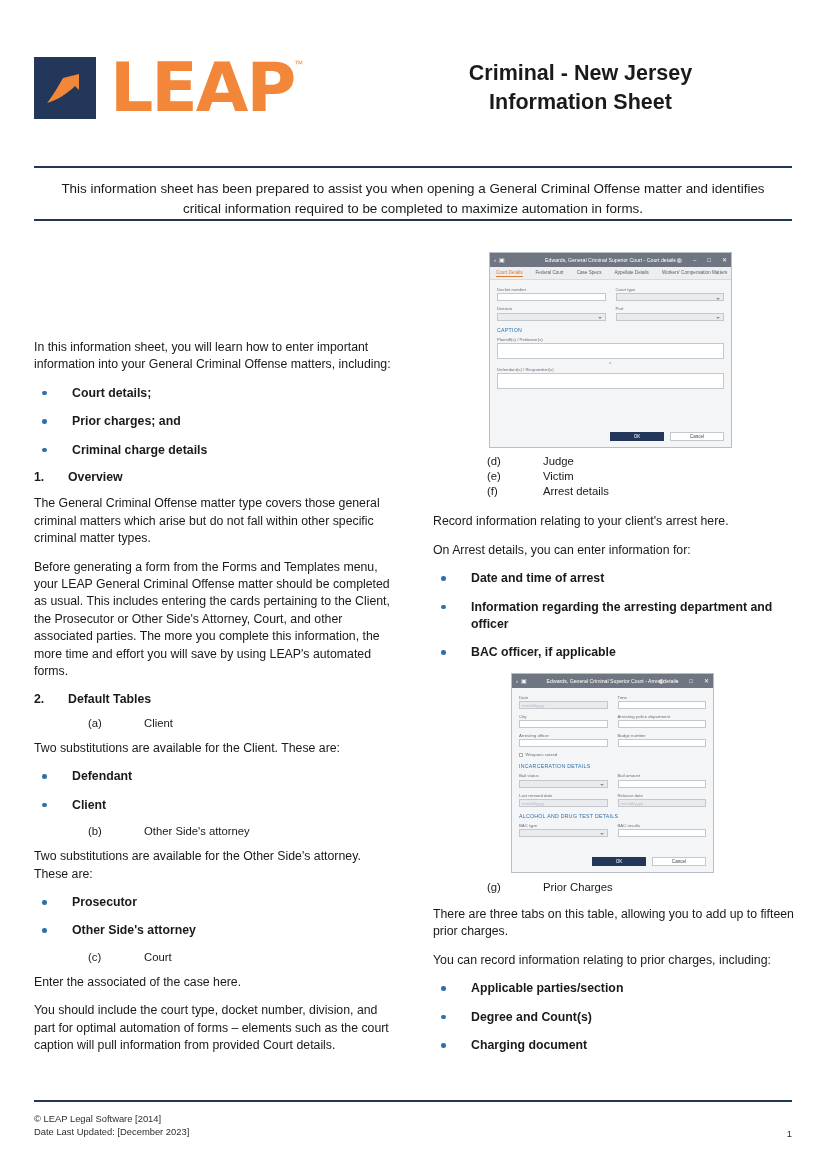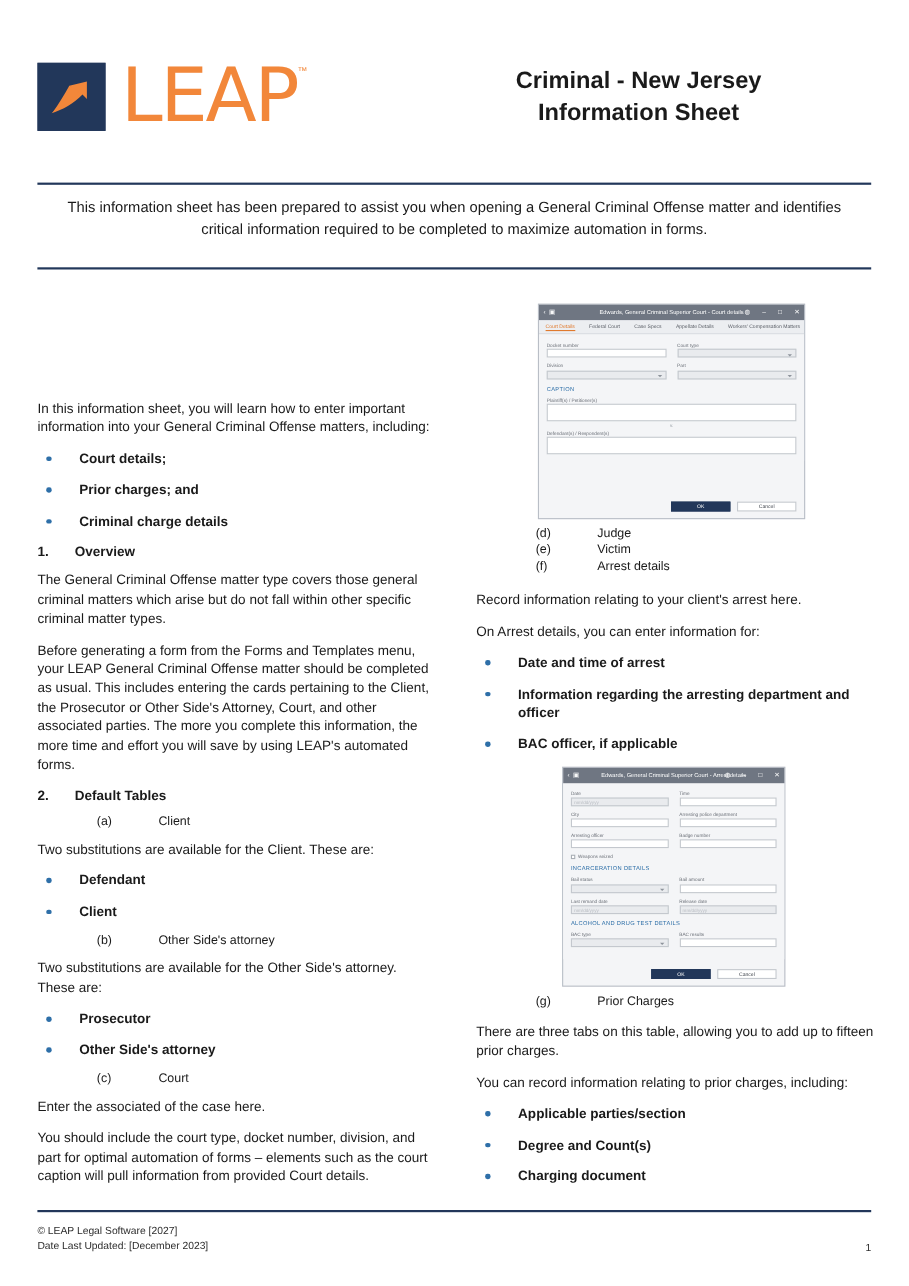--- a/index.html
+++ b/index.html
@@ -45,21 +45,21 @@
     flex: 0 0 62px;
   }
   .logo-mark svg { display: block; }
   .logo-word {
     margin-left: 14px;
     position: relative;
     line-height: 1;
   }
   .logo-word .lw {
     font-family: "DejaVu Sans", sans-serif;
-    font-weight: normal;
+    font-weight: bold;
     font-size: 68px;
     letter-spacing: -2px;
     color: #f2873a;
     display: inline-block;
   }
   .logo-word .tm {
     font-size: 9px;
     color: #f2873a;
     vertical-align: super;
     position: absolute;
@@ -81,21 +81,21 @@
     border-top: 2.2px solid #22375a;
     margin-top: 24px;
   }
   .rule-bot {
     border-top: 2.2px solid #22375a;
   }
   .intro-band {
     text-align: center;
     font-size: 13.4px;
     line-height: 1.5;
-    padding: 11px 18px 24px;
+    padding: 11px 18px 0;
     color: #1a1a1a;
   }
 
   
   .columns {
     display: flex;
     margin-top: 28px;
     gap: 37px;
     align-items: flex-end;
   }
@@ -583,20 +583,20 @@
         <li>Degree and Count(s)</li>
         <li>Charging document</li>
       </ul>
     </div>
   </div>
 
   <div class="footer">
     <div class="footer-rule"></div>
     <div class="footer-inner">
       <div class="footer-left">
-        <div>© LEAP Legal Software [2027]</div>
+        <div>© LEAP Legal Software [2014]</div>
         <div>Date Last Updated: [December 2023]</div>
       </div>
       <div class="footer-right">1</div>
     </div>
   </div>
 
 </div>
 
 </body></html>

